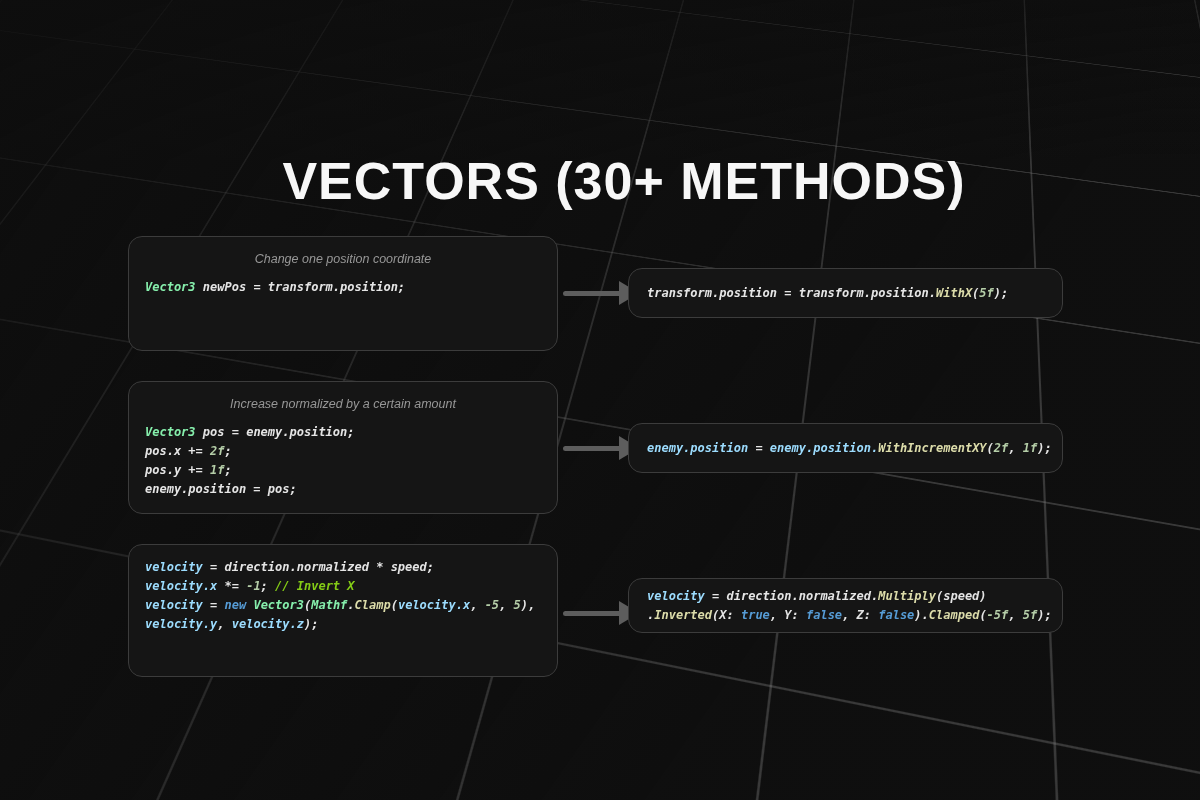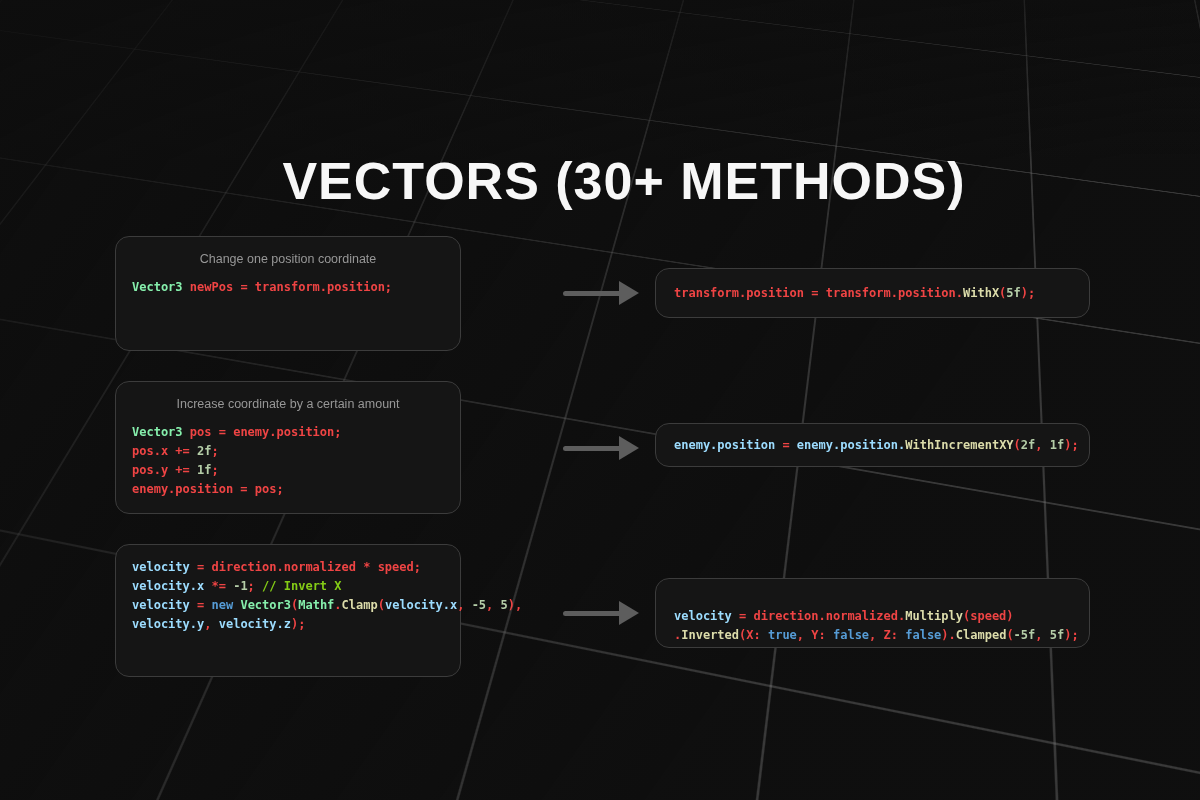--- a/index.html
+++ b/index.html
@@ -42,42 +42,42 @@
     font-family:"Liberation Sans", sans-serif;
     margin-left:48px;
   }
   .card{
     position:absolute;
     background:#151515;
     border:1px solid #3c3c3c;
     border-radius:14px;
     box-sizing:border-box;
   }
-  .card.left{ left:115px; width:346px; padding:13px 16px; }
-  .card.right{ left:655px; width:435px; padding:2px 18px; display:flex; flex-direction:column; justify-content:center; }
+  .card.left{ left:128px; width:430px; padding:13px 16px;font-style:italic; }
+  .card.right{ left:628px; width:435px; padding:16px 18px; display:flex; flex-direction:column; justify-content:center;font-style:italic; }
   #card-l1{ top:236px; height:115px; }
   #card-l2{ top:381px; height:133px; }
   #card-l3{ top:544px; height:133px; }
   #card-r1{ top:268px; height:50px; }
-  #card-r2{ top:423px; height:44px; }
-  #card-r3{ top:578px; height:70px;justify-content:flex-end; }
+  #card-r2{ top:423px; height:50px; }
+  #card-r3{ top:578px; height:55px; }
   .card-header{
     text-align:center;
     color:#979797;
     font-size:12.5px;
     margin:2px 0 12px 0;
   }
   .code{
     font-family:"DejaVu Sans Mono", monospace;
     font-size:12px;
     font-weight:600;
     line-height:19px;
     white-space:pre;
   }
-  .tok-plain{ color:#ef4444; }
+  .tok-plain{ color:#e5e5e5; }
   .tok-type{ color:#86efac; }
   .tok-var{ color:#9cdcfe; }
   .tok-kw{ color:#569cd6; }
   .tok-num{ color:#b5cea8; }
   .tok-method{ color:#dcdcaa; }
   .tok-comment{ color:#84cc16; }
   .arrow{
     position:absolute;
     left:563px;
     width:78px;height:24px;
@@ -115,21 +115,21 @@
 </div>
 <div class="arrow" id="arrow-1">
   <div class="arrow-line"></div>
   <div class="arrow-head"></div>
 </div>
 <div class="card right" id="card-r1">
   <div class="code"><div class="code-line"><span class="tok-plain">transform.position = transform.position.</span><span class="tok-method">WithX</span><span class="tok-plain">(</span><span class="tok-num">5f</span><span class="tok-plain">);</span></div></div>
 </div>
 
 <div class="card left" id="card-l2">
-  <div class="card-header">Increase coordinate by a certain amount</div>
+  <div class="card-header">Increase normalized by a certain amount</div>
   <div class="code"><div class="code-line"><span class="tok-type">Vector3</span><span class="tok-plain"> pos = enemy.position;</span></div><div class="code-line"><span class="tok-plain">pos.x += </span><span class="tok-num">2f</span><span class="tok-plain">;</span></div><div class="code-line"><span class="tok-plain">pos.y += </span><span class="tok-num">1f</span><span class="tok-plain">;</span></div><div class="code-line"><span class="tok-plain">enemy.position = pos;</span></div></div>
 </div>
 <div class="arrow" id="arrow-2">
   <div class="arrow-line"></div>
   <div class="arrow-head"></div>
 </div>
 <div class="card right" id="card-r2">
   <div class="code"><div class="code-line"><span class="tok-var">enemy.position</span><span class="tok-plain"> = </span><span class="tok-var">enemy.position.</span><span class="tok-method">WithIncrementXY</span><span class="tok-plain">(</span><span class="tok-num">2f</span><span class="tok-plain">, </span><span class="tok-num">1f</span><span class="tok-plain">);</span></div></div>
 </div>
 

